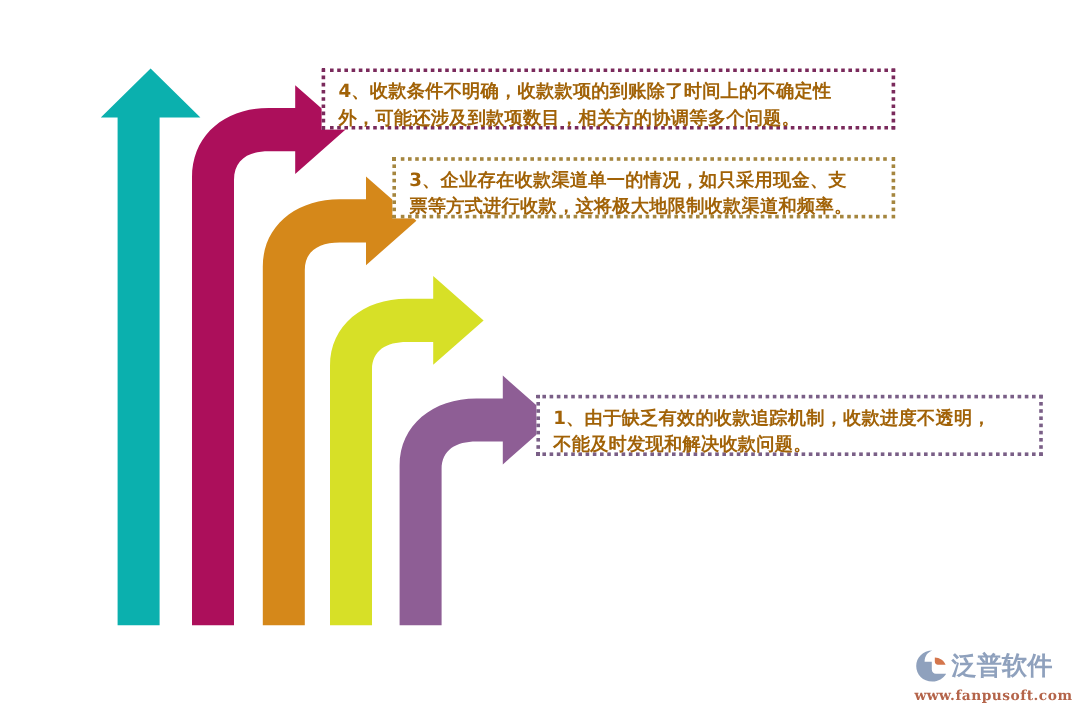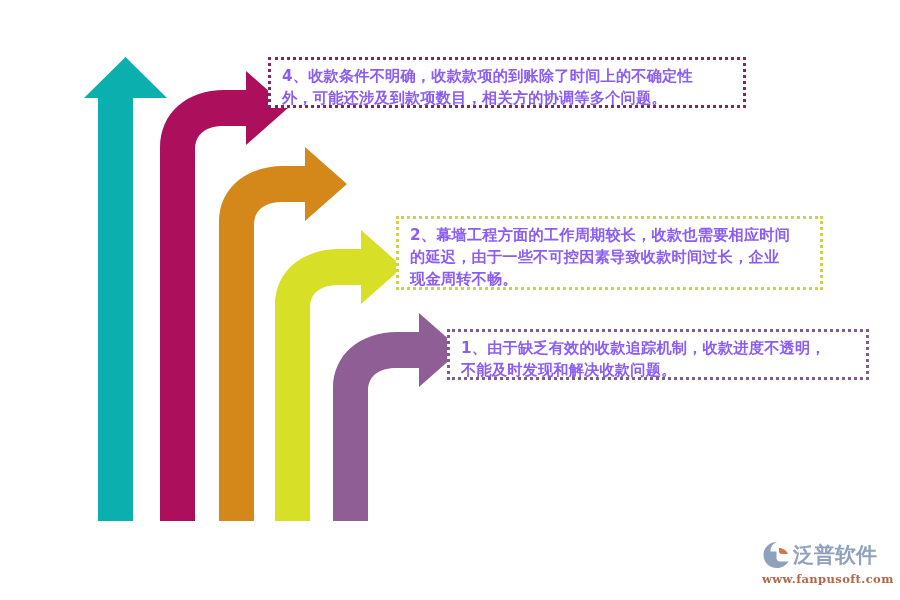--- a/index.html
+++ b/index.html
@@ -27,21 +27,21 @@
     height: 600px;
   }
   .callout {
     position: absolute;
     box-sizing: border-box;
     background: #ffffff;
     padding: 5px 9px 6px 11px;
     font-size: 15.2px;
     line-height: 1.46;
     font-weight: bold;
-    color: #8b5cf6;
+    color: #a16207;
     letter-spacing: 0.2px;
     font-family: "DejaVu Sans", "Liberation Sans", sans-serif;
   }
   .callout .txt {
     display: block;
     white-space: pre-line;
   }
   #callout-4 {
     left: 268px;
     top: 57px;
@@ -161,26 +161,25 @@
              L 397 368
              C 380 368 368 375 368 391
              L 368 521 Z"></path>
   </svg>
 
   <div class="callout" id="callout-4">
     <span class="txt">4、收款条件不明确，收款款项的到账除了时间上的不确定性
 外，可能还涉及到款项数目，相关方的协调等多个问题。</span>
   </div>
 
+  <div class="callout" id="callout-3">
+    <span class="txt">3、企业存在收款渠道单一的情况，如只采用现金、支
+票等方式进行收款，这将极大地限制收款渠道和频率。</span>
+  </div>
 
-  <div class="callout" id="callout-2">
-    <span class="txt">2、幕墙工程方面的工作周期较长，收款也需要相应时间
-的延迟，由于一些不可控因素导致收款时间过长，企业
-现金周转不畅。</span>
-  </div>
 
   <div class="callout" id="callout-1">
     <span class="txt">1、由于缺乏有效的收款追踪机制，收款进度不透明，
 不能及时发现和解决收款问题。</span>
   </div>
 
   <div id="logo">
     <div class="logo-row">
       <svg class="mark" viewBox="0 0 30 30">
         <path d="M15 2 C7 2 1.5 8 1.5 15 C1.5 22 7 28 15 28 C20 28 24 25.5 26.5 21.5 L18 21.5 C16 21.5 14.5 20 14.5 18 L14.5 11.5 L8.5 11.5 C8.5 6.5 11 3.5 15 2 Z" fill="#8fa1bd"></path>

